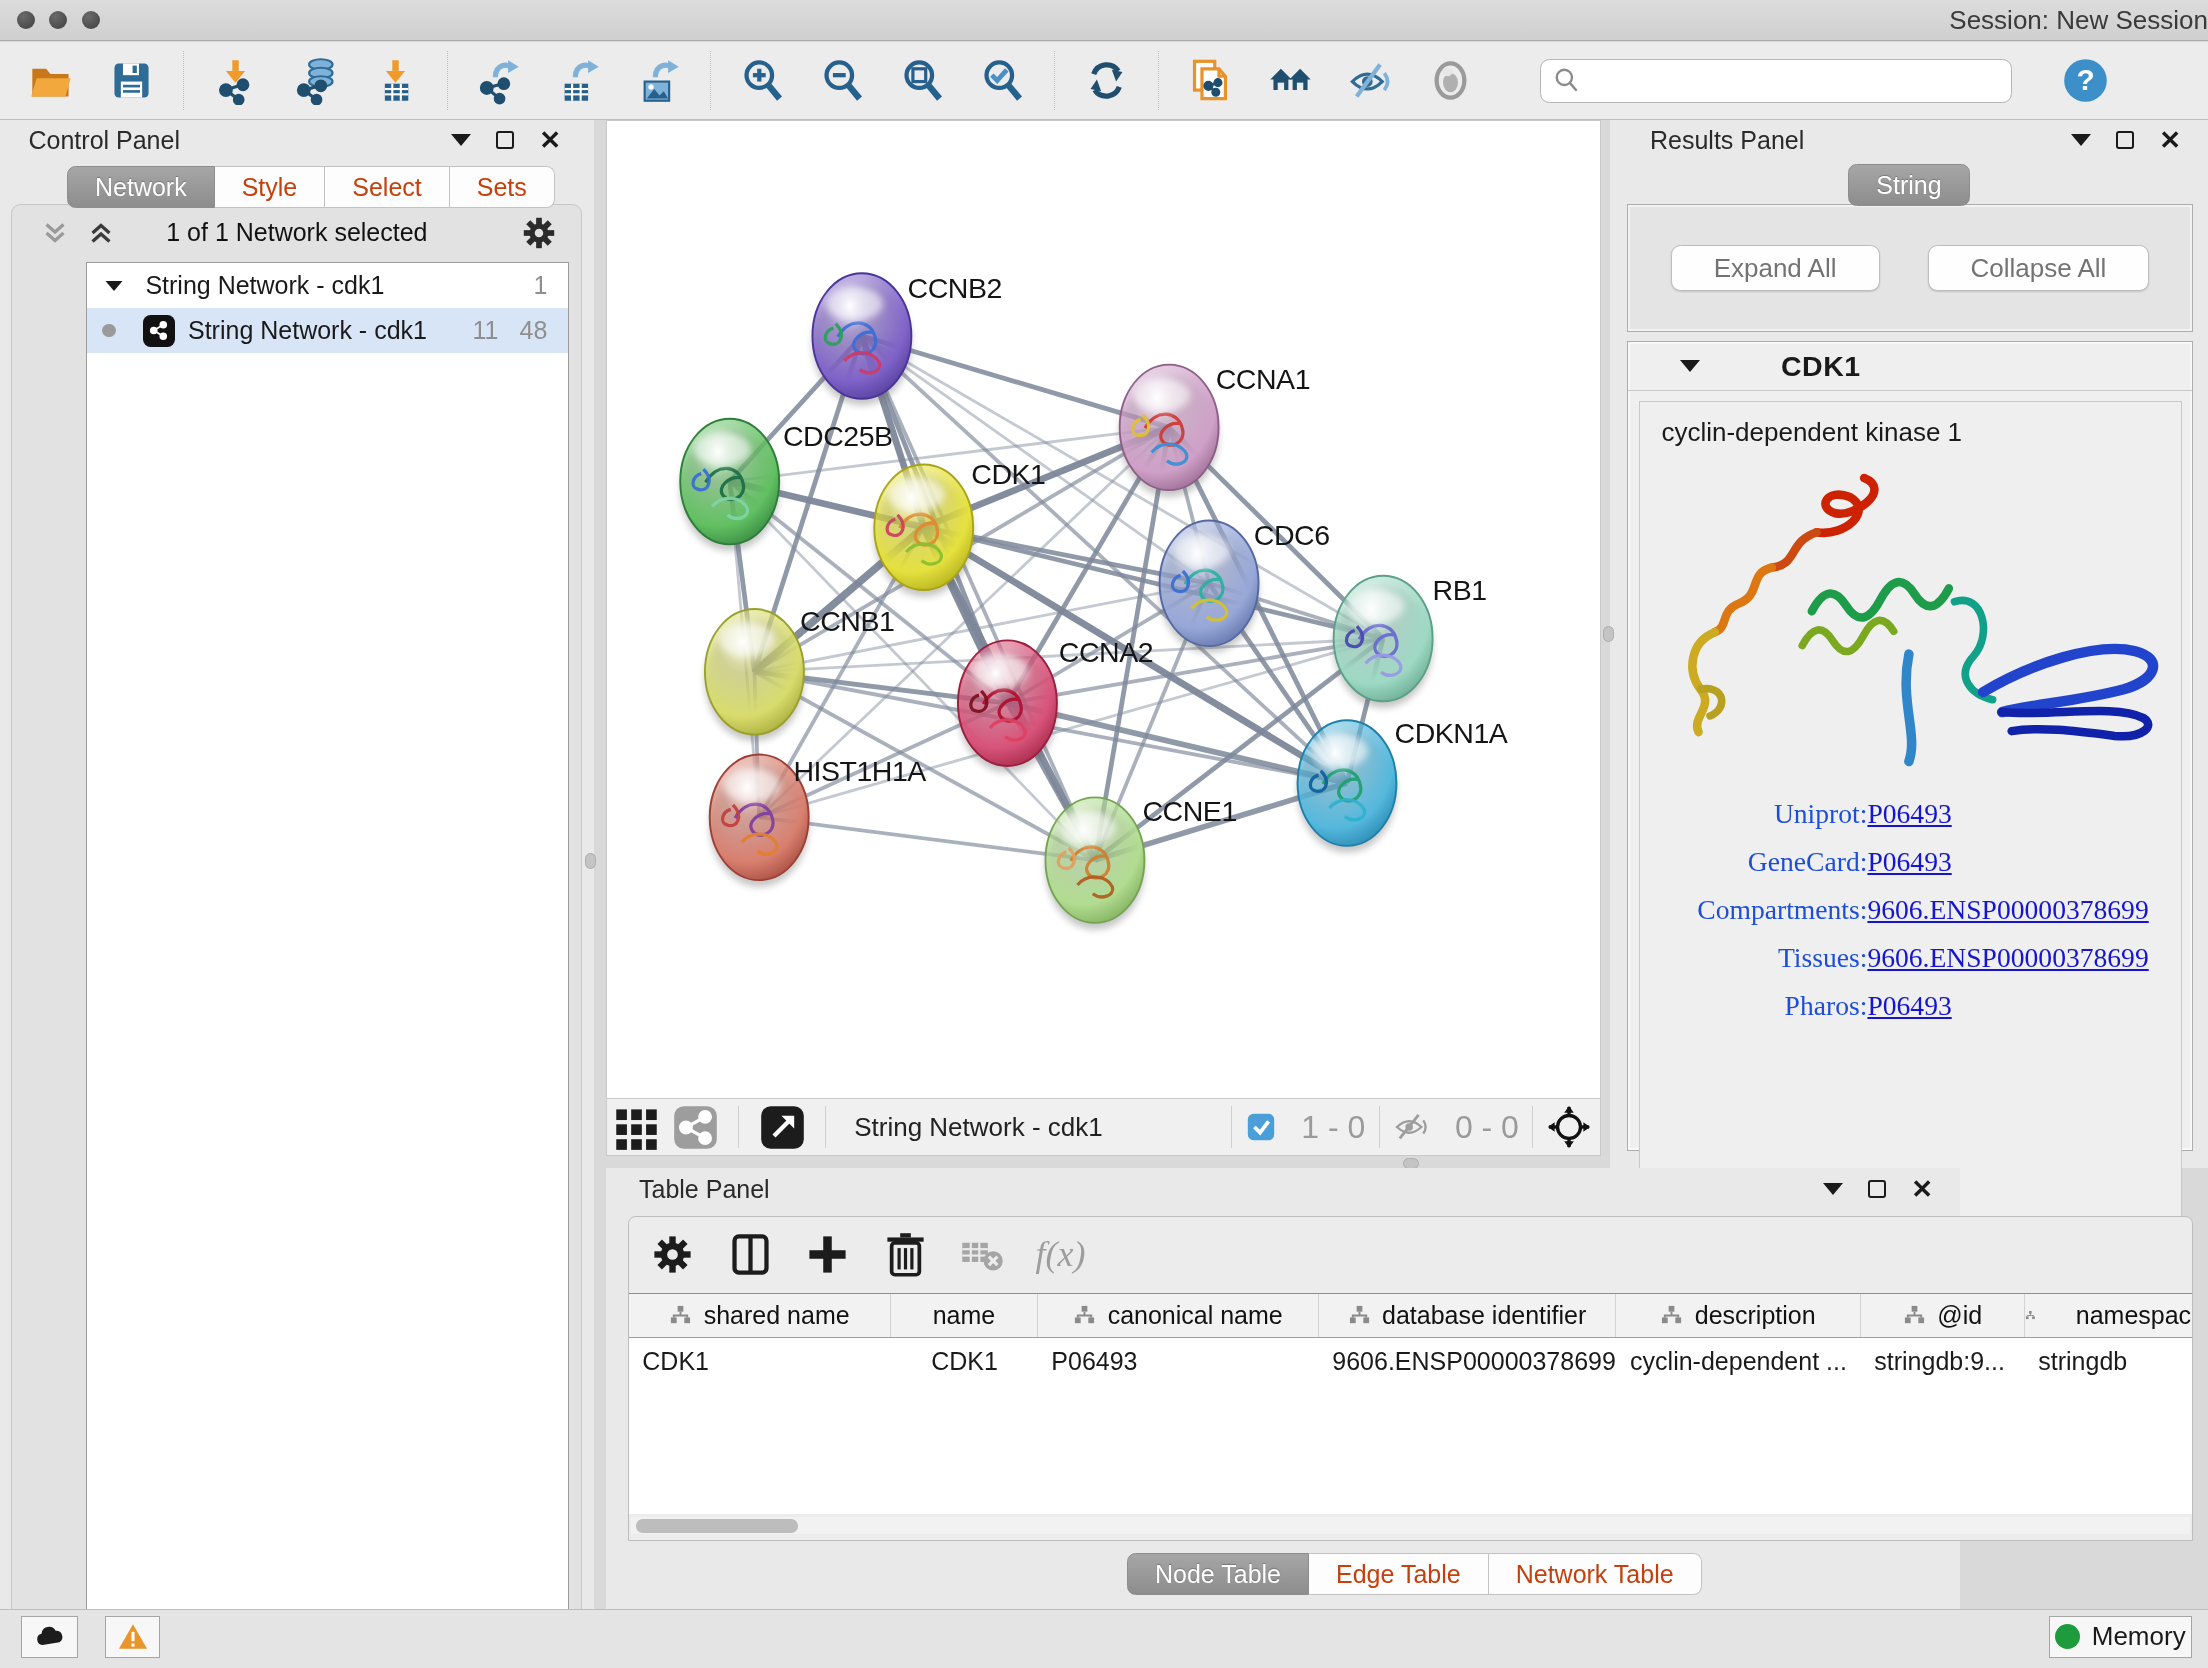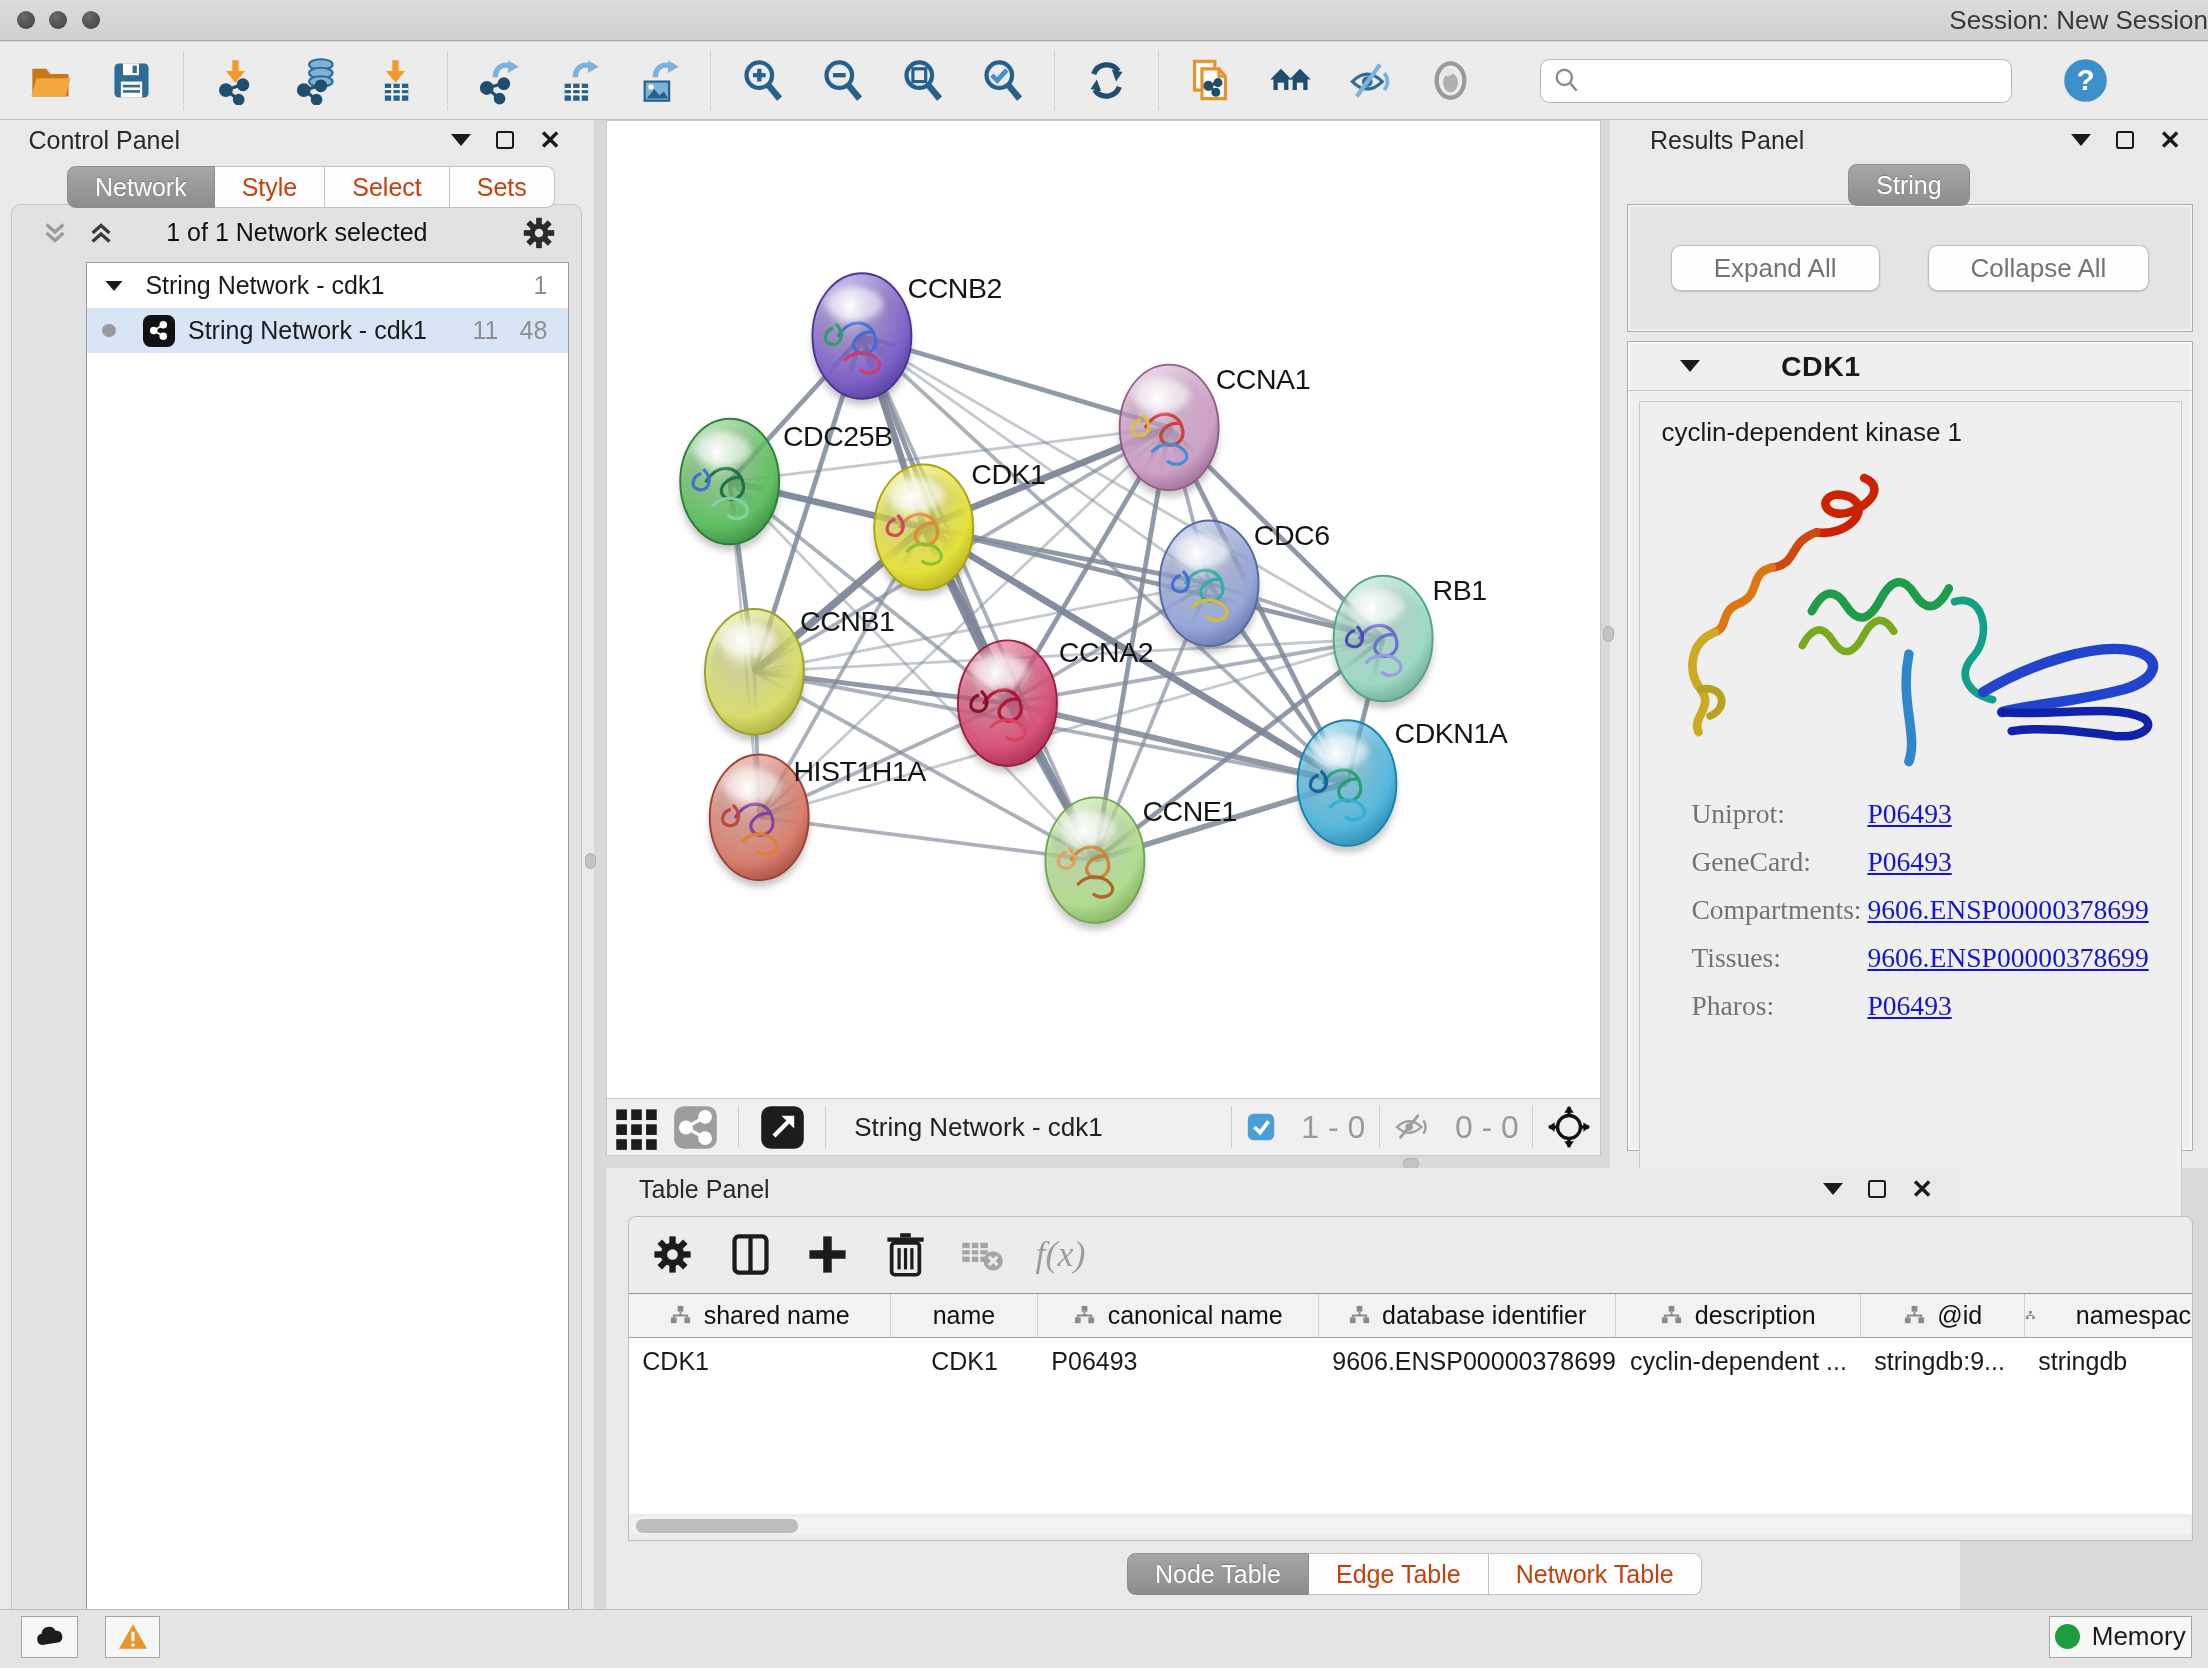--- a/index.html
+++ b/index.html
@@ -86,21 +86,21 @@
     border:1px solid #adadad; box-shadow:inset 0 0 0 1.9px #f8f8f8; }
   #rp-entry-head { height:49px; display:flex; align-items:center; padding-left:52px; border-bottom:1px solid #c9c9c9; }
   #rp-gene { font-size:28.5px; font-weight:bold; margin-left:81px; letter-spacing:0.5px; }
   #rp-desc-box { position:absolute; left:11.4px; top:59px; width:543px; height:895px; background:#efefef;
     border:1px solid #c9c9c9; }
   #rp-desc { font-size:26px; padding:15px 0 0 21px; }
   #protein-img { position:absolute; left:28.5px; top:57px; }
   #crosslinks { position:absolute; left:27px; top:380px; font-family:"Liberation Serif", serif; }
   #cl-head { font-size:29.5px; font-weight:bold; }
   .cl-row { display:flex; margin-top:16px; font-size:27.6px; }
-  .cl-label { width:176px; margin-left:24px; color:#737373; }
+  .cl-label { width:176px; margin-left:24px; color:#1d4ed8;text-align:right; }
   .cl-link { color:#1515d0; text-decoration:underline; }
 
   
   #table-panel { position:absolute; left:606px; top:1168px; width:1354px; height:441px; background:#e9e9e9; }
   #tp-header { height:42px; display:flex; align-items:center; padding:0 33px; position:relative; }
   #tp-header .win-icons { position:absolute; right:27px; }
   #tp-box { position:absolute; left:22px; top:48px; width:1565px; height:325px; background:#ececec;
     border:1px solid #bdbdbd; border-radius:7.6px 7.6px 0 0; }
   #tp-toolbar { height:74px; display:flex; align-items:center; gap:28.5px; padding-left:19px; }
   #tp-toolbar svg { width:49px; height:49px; }

